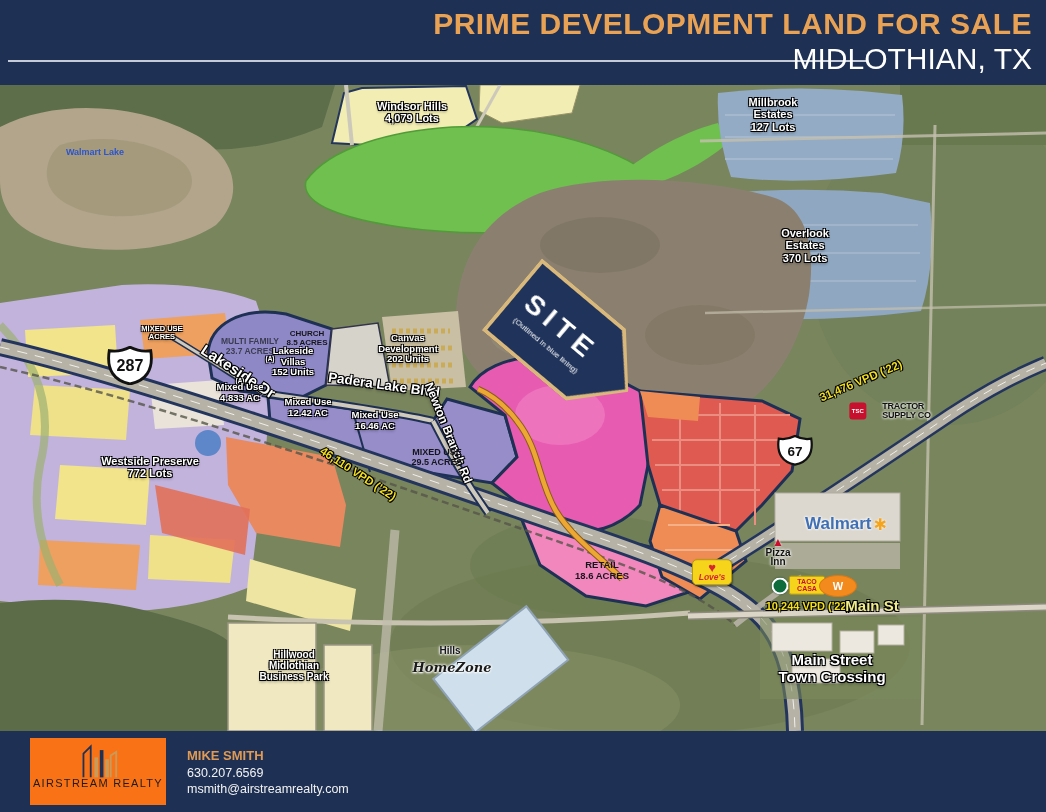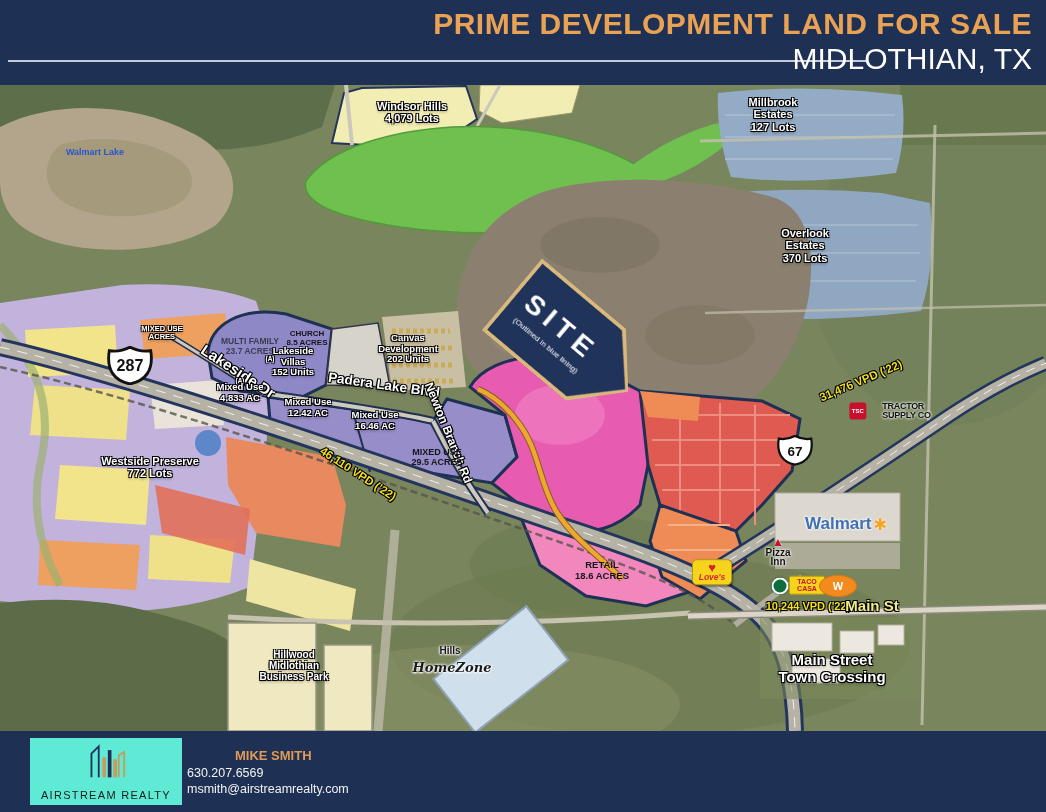--- a/index.html
+++ b/index.html
@@ -54,26 +54,26 @@
   .wb span{color:#fff;font-size:11px;font-weight:bold;}
   .tsc{gap:16px;}
   .tsc-box{width:17px;height:17px;background:#c8102e;border-radius:3px;display:flex;align-items:center;
            justify-content:center;color:#fff;font-size:6px;font-weight:bold;}
   .tsc-text{color:#111;font-size:9px;font-weight:800;line-height:.95;white-space:pre-line;
             text-shadow:0 0 3px #fff,0 0 3px #fff;letter-spacing:-.3px;}
   .homezone{font-family:"DejaVu Serif",serif;font-style:italic;font-weight:bold;font-size:13px;color:#1a1a1a;
             position:relative;}
   
   .footer{position:absolute;left:0;top:731px;width:1046px;height:81px;background:#1e3054;}
-  .logo-box{position:absolute;left:30px;top:7px;width:152px;height:67px;background:#5eead4;
-            display:flex;flex-direction:column;align-items:center;justify-content:flex-end;padding-bottom:4px;box-sizing:border-box;}
+  .logo-box{position:absolute;left:30px;top:7px;width:136px;height:67px;background:#f97316;
+            display:flex;flex-direction:column;align-items:center;justify-content:flex-end;padding-bottom:16px;box-sizing:border-box;}
   .logo-box svg{position:absolute;top:3px;left:50%;transform:translateX(-50%);}
   .company{font-size:11px;letter-spacing:1.3px;color:#1c1c1c;font-weight:500;white-space:nowrap;}
   .contact{position:absolute;top:17px;}
-  .c-name{font-size:13px;font-weight:bold;color:#e09a54;margin-bottom:2px;margin-left:48px;}
+  .c-name{font-size:13px;font-weight:bold;color:#e09a54;margin-bottom:2px;}
   .c-line{font-size:12.5px;color:#f2f2f2;line-height:1.28;}
 </style>
 </head>
 <body>
 
 <div class="page">
 
   <div class="header">
     <div class="hdr-title">PRIME DEVELOPMENT LAND FOR SALE</div>
     <div class="hdr-line"></div>

